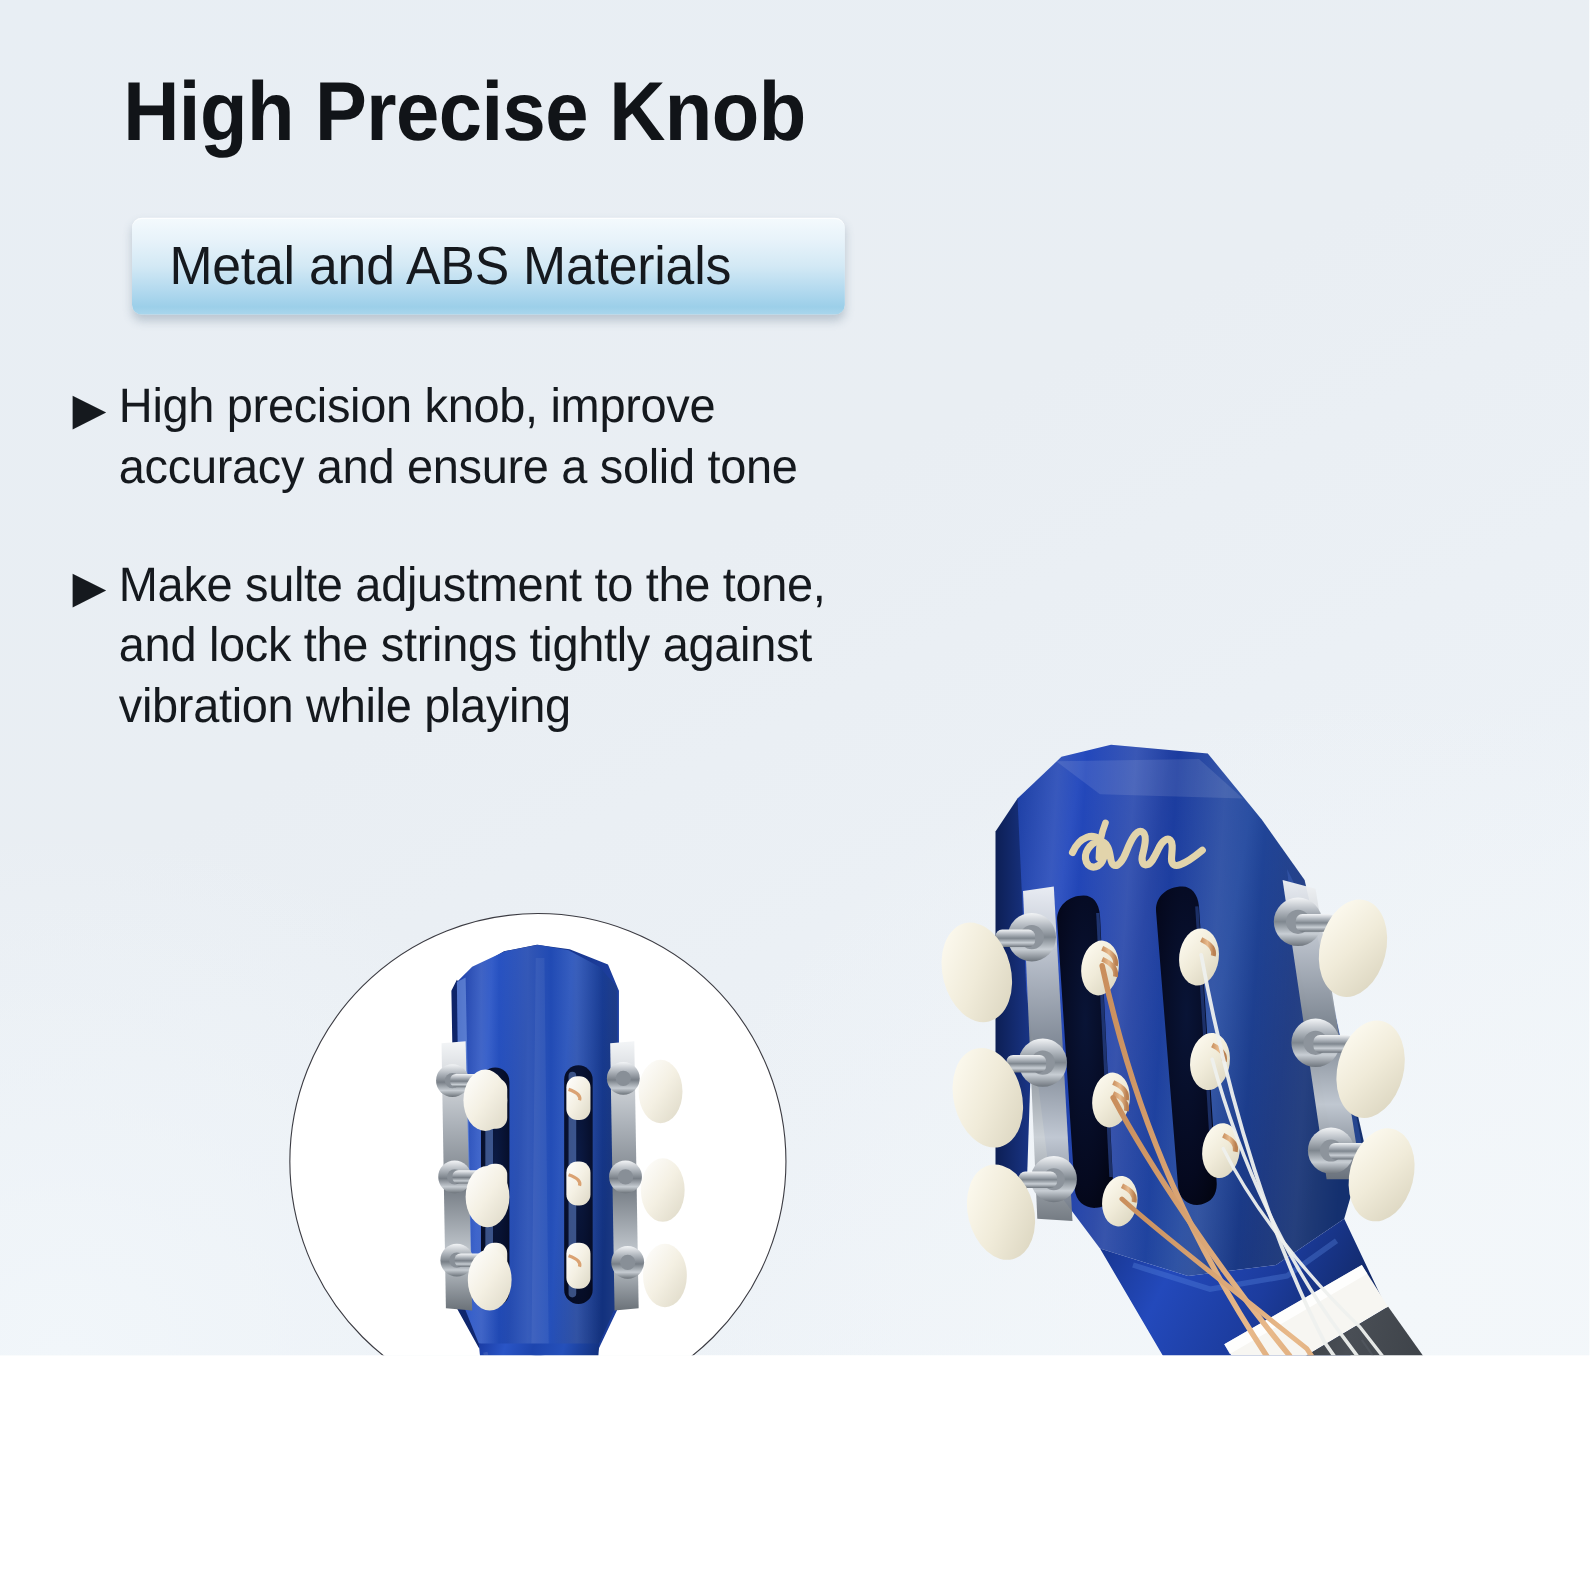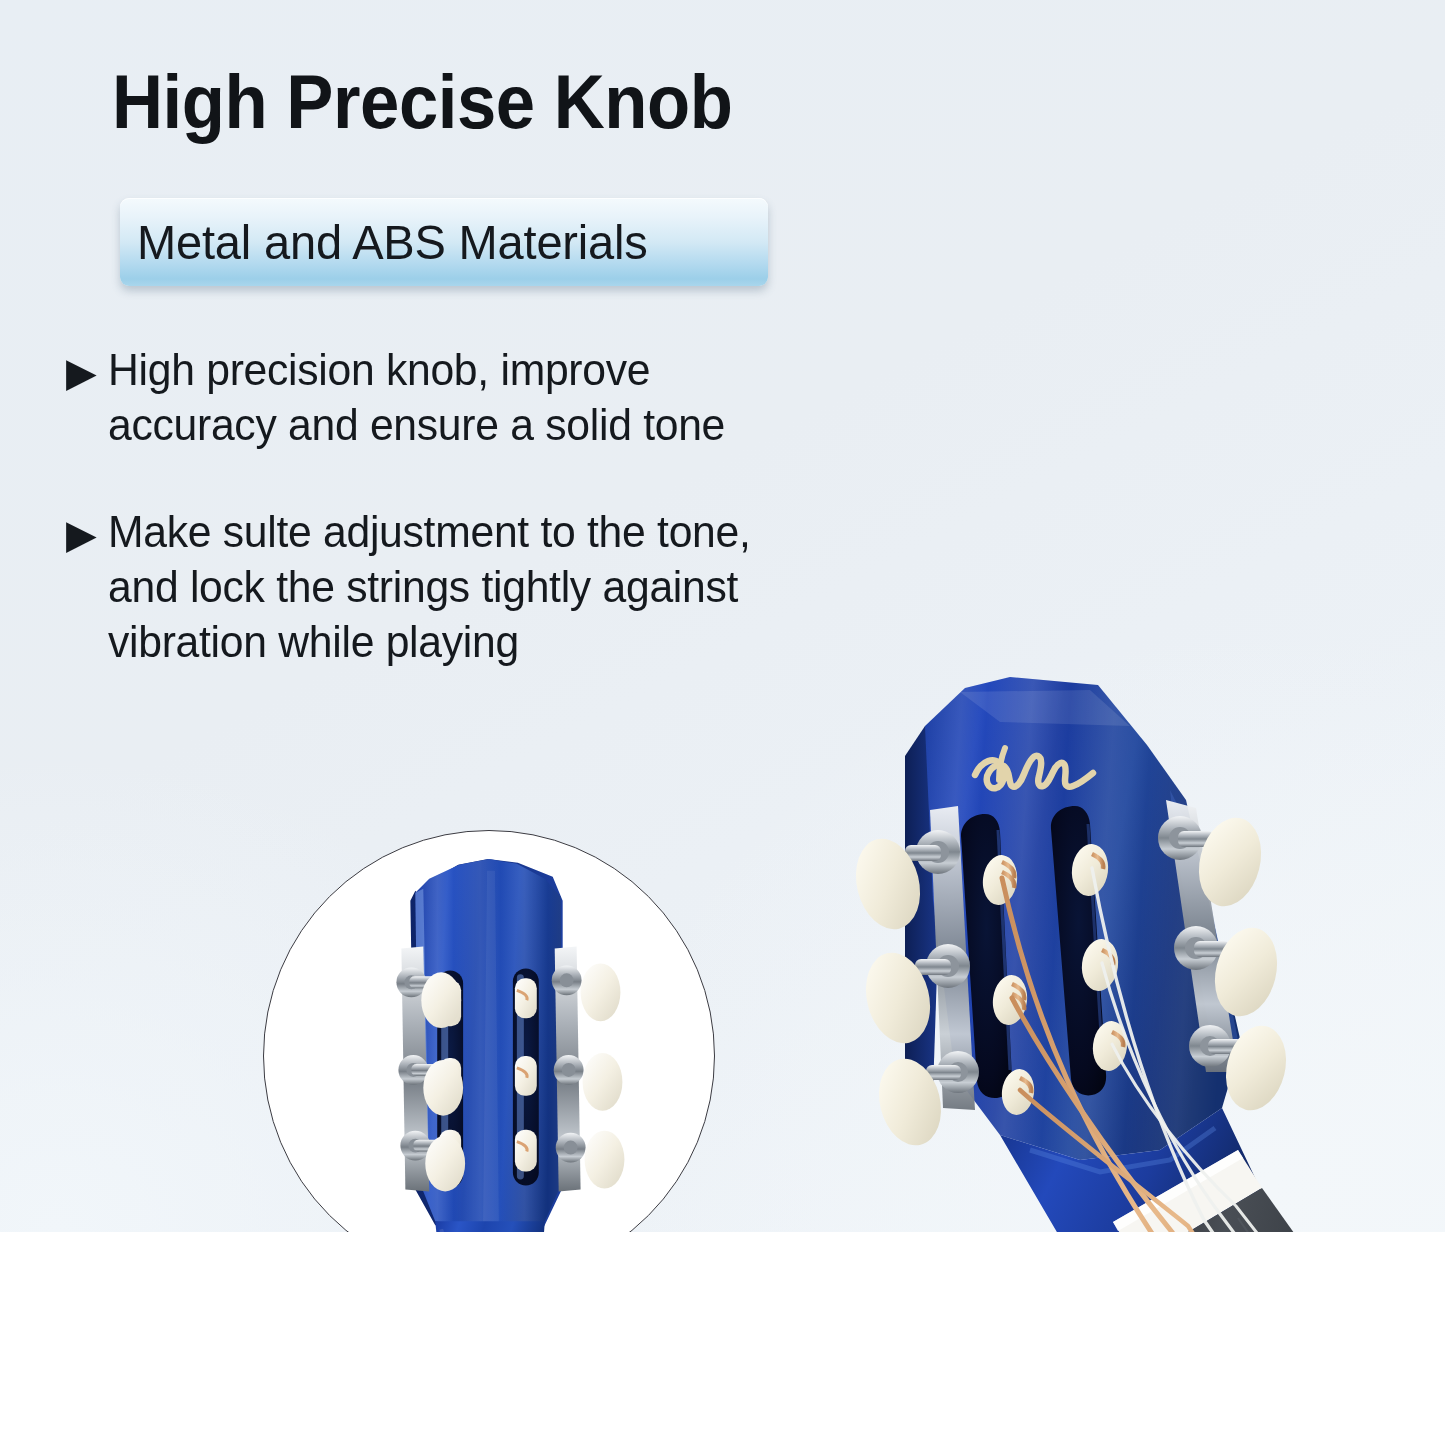--- a/index.html
+++ b/index.html
@@ -52,21 +52,21 @@
         #f4fafd 0%,
         #e8f3fa 22%,
         #d3e9f5 50%,
         #b4daef 74%,
         #9ccfe9 92%,
         #a9d6ec 100%);
     box-shadow: 0 5px 9px rgba(80,105,130,0.30), 0 1px 0 rgba(255,255,255,0.75) inset;
     display: flex;
     align-items: center;
     box-sizing: border-box;
-    padding-left: 17px;
+    padding-left: 34px;
   }
   .badge-label {
     font-size: 49px;
     font-weight: 400;
     color: #15191e;
     letter-spacing: -0.2px;
     transform: scaleX(0.96);
     transform-origin: left center;
     white-space: nowrap;
     font-family: "Liberation Sans", sans-serif;

